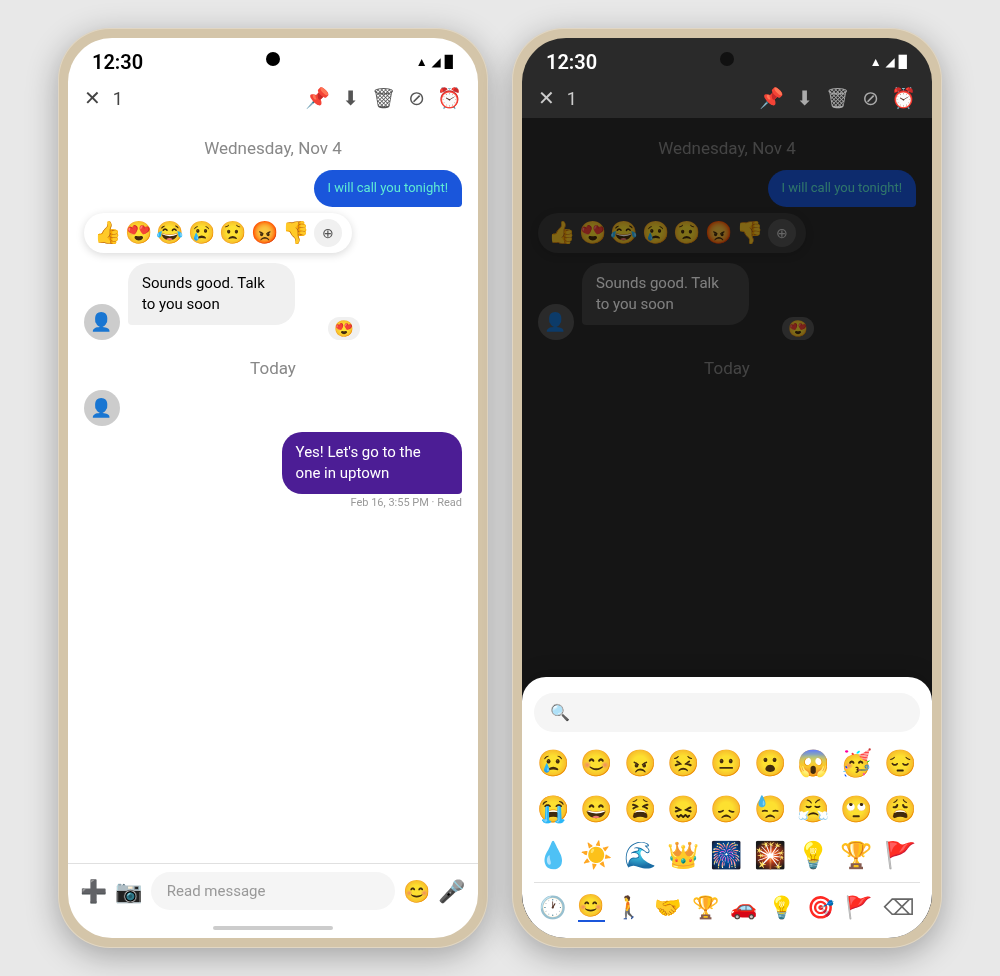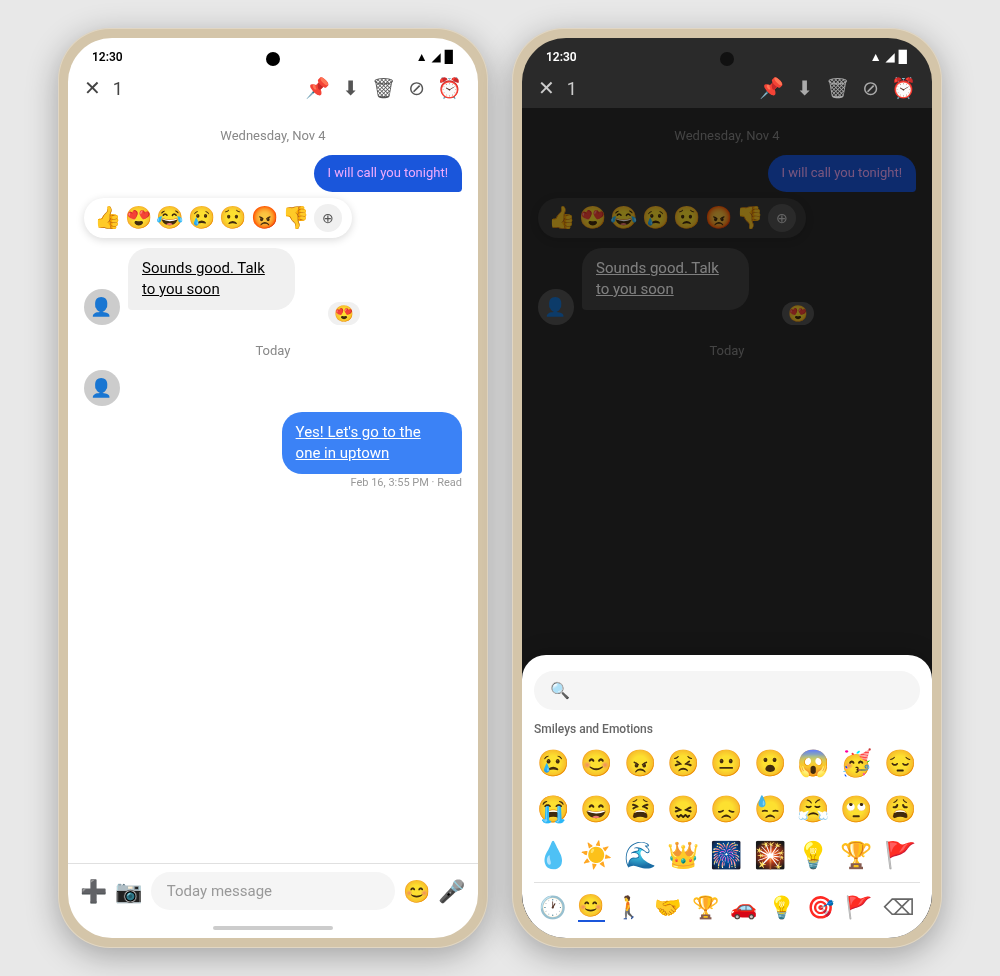--- a/index.html
+++ b/index.html
@@ -40,21 +40,21 @@
 
     
     .status-bar {
       display: flex;
       justify-content: space-between;
       align-items: center;
       padding: 12px 24px 4px;
       flex-shrink: 0;
     }
     .status-time {
-      font-size: 12px;
+      font-size: 20px;
       font-weight: 600;
       color: #000;
     }
     .phone.dark .status-time { color: #fff; }
     .status-icons {
       display: flex;
       align-items: center;
       gap: 4px;
       font-size: 12px;
       color: #000;
@@ -104,21 +104,21 @@
       flex: 1;
       overflow-y: auto;
       padding: 8px 16px;
       display: flex;
       flex-direction: column;
       gap: 4px;
     }
 
     .date-divider {
       text-align: center;
-      font-size: 13px;
+      font-size: 17px;
       color: #888;
       margin: 12px 0 8px;
     }
     .phone.dark .date-divider { color: #888; }
 
     .msg-row {
       display: flex;
       align-items: flex-end;
       gap: 8px;
       margin-bottom: 2px;
@@ -143,24 +143,23 @@
       font-size: 18px;
     }
 
     .bubble {
       max-width: 72%;
       padding: 10px 14px;
       border-radius: 20px;
       font-size: 15px;
       line-height: 1.4;
       position: relative;
-      text-decoration: underline;
     }
     .bubble.sent {
-      background: #3b82f6;
+      background: #4c1d95;
       color: #fff;
       border-bottom-right-radius: 4px;
     }
     .bubble.received {
       background: #f0f0f0;
       color: #000;
       border-bottom-left-radius: 4px;
     }
     .phone.dark .bubble.received {
       background: #444;
@@ -346,21 +345,21 @@
       padding-bottom: 2px;
     }
 
     .truncated-bubble {
       max-width: 72%;
       padding: 10px 14px;
       border-radius: 20px;
       font-size: 13px;
       line-height: 1.3;
       background: #1a56db;
-      color: #f0abfc;
+      color: #5eead4;
       border-bottom-right-radius: 4px;
       overflow: hidden;
       max-height: 40px;
       white-space: nowrap;
       text-overflow: ellipsis;
     }
   </style>
 </head>
 <body>
 
@@ -428,21 +427,21 @@
           <div class="bubble sent">Yes! Let's go to the one in uptown</div>
           <div class="msg-meta">Feb 16, 3:55 PM · Read</div>
         </div>
       </div>
 
     </div>
 
     <div class="input-bar">
       <span class="input-icon">➕</span>
       <span class="input-icon">📷</span>
-      <div class="chat-input">Today message</div>
+      <div class="chat-input">Read message</div>
       <span class="input-icon">😊</span>
       <span class="input-icon">🎤</span>
     </div>
 
     <div class="home-indicator"></div>
   </div>
 </div>
 
 <div class="phone dark">
   <div class="phone-screen" style="background:#2a2a2a;">
@@ -500,21 +499,20 @@
 
       <div class="date-divider" style="color:#888;">Today</div>
     </div>
 
     <div class="emoji-picker">
 
       <div class="emoji-search-bar">
         <span class="search-icon">🔍</span>
       </div>
 
-      <div class="emoji-category-label">Smileys and Emotions</div>
 
       <div class="emoji-grid">
         <span class="emoji-cell">😢</span>
         <span class="emoji-cell">😊</span>
         <span class="emoji-cell">😠</span>
         <span class="emoji-cell">😣</span>
         <span class="emoji-cell">😐</span>
         <span class="emoji-cell">😮</span>
         <span class="emoji-cell">😱</span>
         <span class="emoji-cell">🥳</span>

